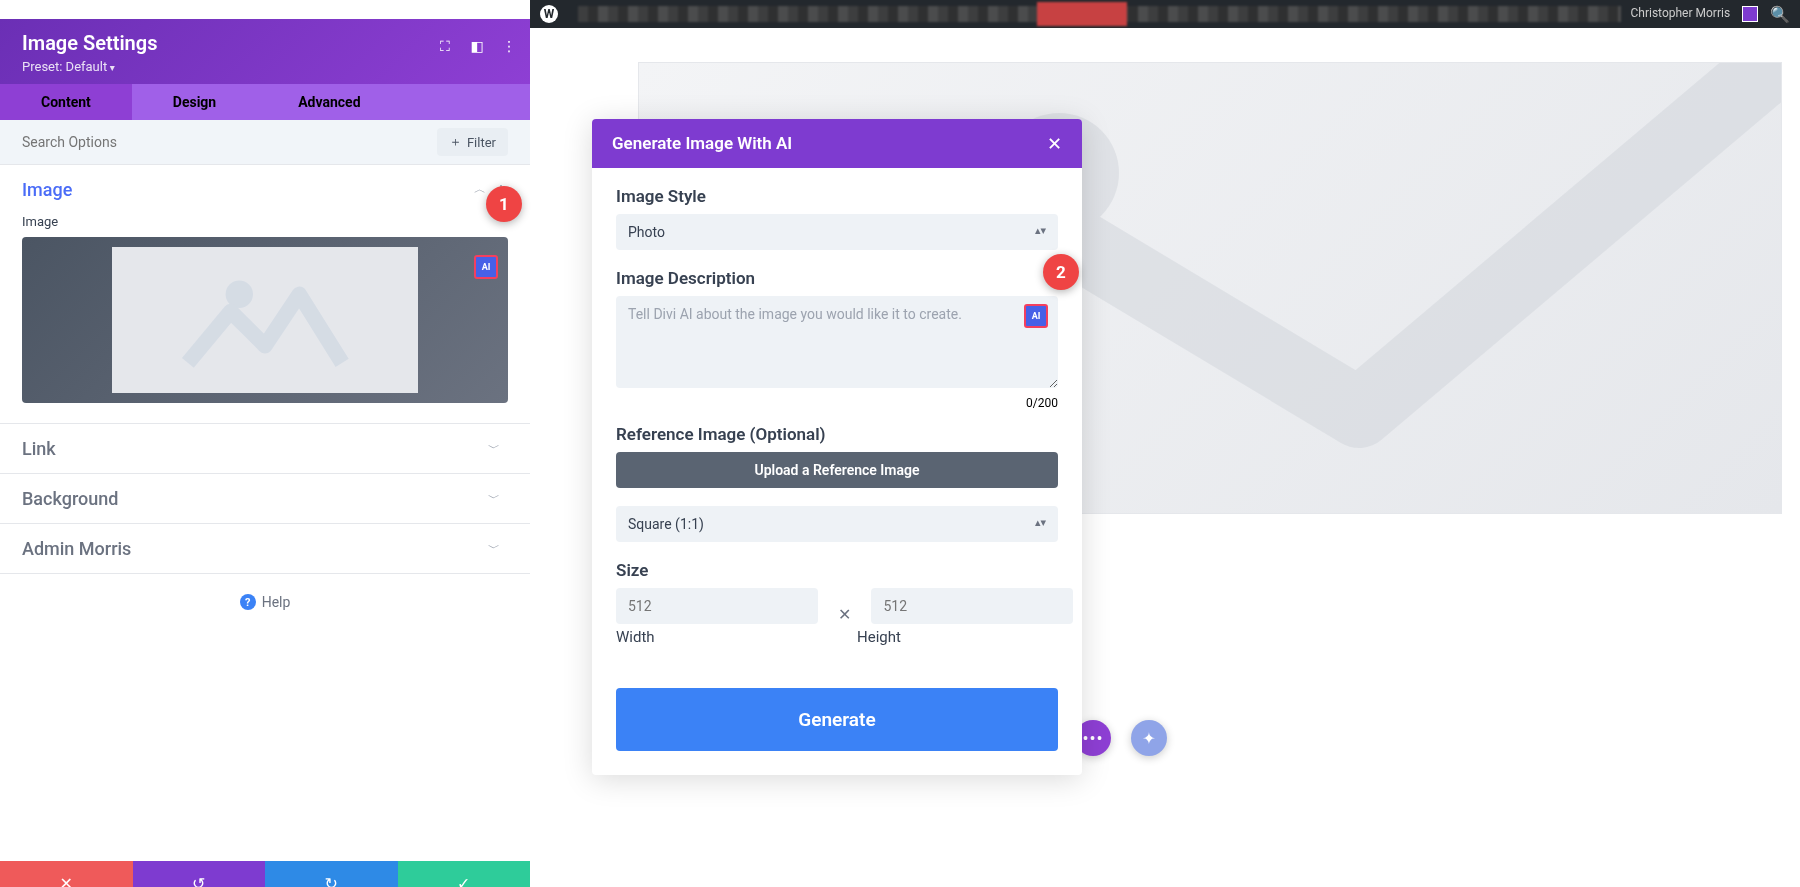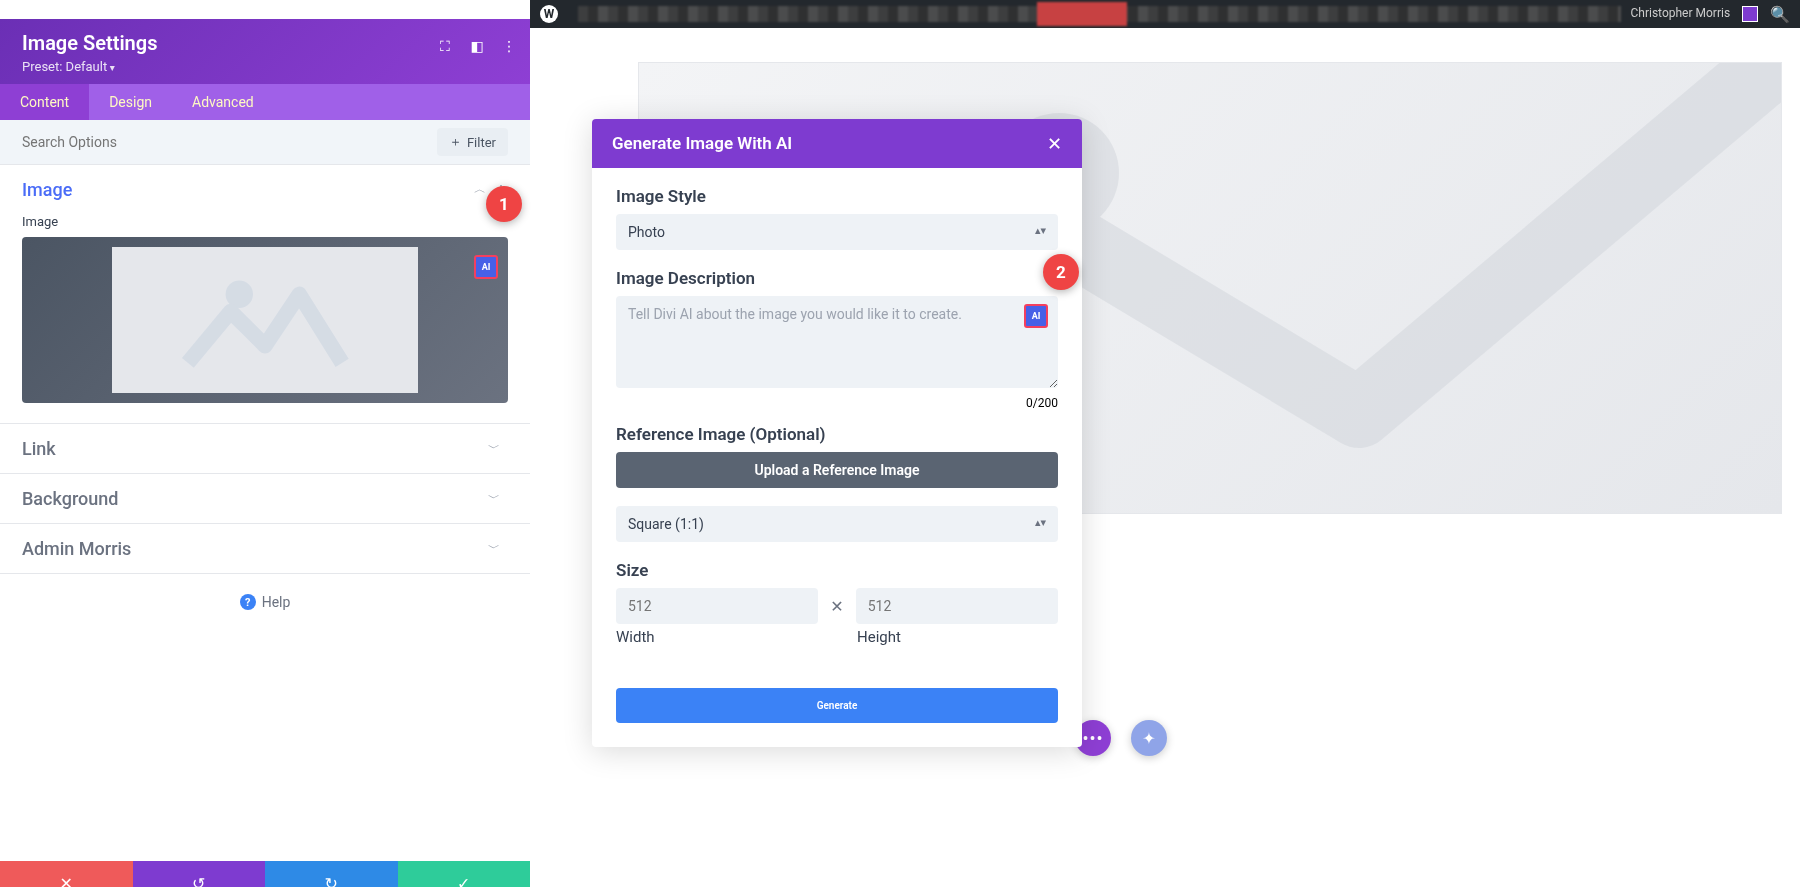--- a/index.html
+++ b/index.html
@@ -8,21 +8,21 @@
 
 .sidebar { position: absolute; left: 0; top: 0; width: 530px; height: 100%; background: #fff; display: flex; flex-direction: column; margin-top: 19px; }
 .sidebar-header { background: linear-gradient(135deg, #6b2fb5 0%, #8e3fd4 100%); color: #fff; padding: 12px 22px 10px; position: relative; }
 .sidebar-title { font-size: 20px; font-weight: 600; }
 .sidebar-preset { font-size: 13px; opacity: 0.85; margin-top: 4px; cursor: pointer; }
 .sidebar-preset::after { content: " ▾"; font-size: 10px; }
 .sidebar-header-icons { position: absolute; right: 12px; top: 18px; display: flex; gap: 14px; }
 .sidebar-header-icons span { width: 18px; height: 18px; display: inline-flex; align-items: center; justify-content: center; cursor: pointer; color: #fff; font-size: 14px; }
 
 .tabs { display: flex; background: #a060e8; }
-.tab { padding: 10px 20px; color: #fef9c3; font-size: 14px; font-weight: 400; cursor: pointer; }
+.tab { padding: 10px 41px; color: #000000; font-size: 14px; font-weight: 700; cursor: pointer; }
 .tab.active { background: #8e3fd4; }
 
 .search-row { display: flex; align-items: center; background: #f1f5f9; padding: 8px 22px; border-bottom: 1px solid #e5e7eb; }
 .search-input { flex: 1; font-size: 14px; color: #6b7280; background: transparent; border: none; outline: none; }
 .filter-btn { display: flex; align-items: center; gap: 5px; background: #e9eef3; border: none; padding: 5px 12px; font-size: 13px; color: #4b5563; border-radius: 4px; cursor: pointer; }
 
 .section { border-bottom: 1px solid #e5e7eb; }
 .section-head { display: flex; align-items: center; padding: 14px 22px; cursor: pointer; }
 .section-title { flex: 1; font-size: 18px; font-weight: 500; color: #6b7280; }
 .section-title.active { color: #4a6cf7; }
@@ -70,28 +70,28 @@
 .mb-label { font-size: 17px; font-weight: 600; color: #374151; margin-bottom: 8px; display: block; }
 .mb-select { width: 100%; background: #eef2f6; border: none; padding: 10px 12px; font-size: 14px; color: #374151; border-radius: 4px; margin-bottom: 18px; position: relative; cursor: pointer; }
 .mb-select-caret { float: right; color: #6b7280; font-size: 11px; }
 .mb-textarea-wrap { position: relative; margin-bottom: 4px; }
 .mb-textarea { width: 100%; background: #eef2f6; border: none; padding: 10px 12px; font-size: 14px; color: #374151; border-radius: 4px; height: 92px; resize: both; font-family: inherit; outline: none; }
 .mb-textarea::placeholder { color: #9ca3af; }
 .mb-ai-badge { position: absolute; top: 8px; right: 10px; width: 24px; height: 24px; display: flex; align-items: center; justify-content: center; border: 2px solid #f43f5e; border-radius: 3px; background: #4760e7; cursor: pointer; }
 .mb-ai-badge span { color: #fff; font-size: 9px; font-weight: 700; }
 .mb-counter { text-align: right; font-size: 12px; color: #000000; margin-bottom: 14px; }
 .mb-upload { width: 100%; background: #5a6472; color: #fff; border: none; padding: 10px; font-size: 14px; font-weight: 600; border-radius: 4px; cursor: pointer; margin-bottom: 18px; }
-.mb-size-row { display: flex; align-items: center; gap: 12px; margin-bottom: 4px; }
+.mb-size-row { display: flex; align-items: flex-end; gap: 20px; margin-bottom: 4px; }
 .mb-size-input { flex: 1; background: #eef2f6; border: none; padding: 10px 12px; font-size: 14px; color: #9ca3af; border-radius: 4px; }
 .mb-size-x { color: #6b7280; font-size: 16px; }
 .mb-size-labels { display: flex; gap: 12px; margin-bottom: 20px; }
 .mb-size-labels span { flex: 1; text-align: left; font-size: 15px; color: #374151; }
 .mb-size-labels .spacer { flex: 0 0 16px; }
 .modal-footer { padding: 14px 24px 24px; }
-.mb-generate { width: 100%; background: #3b82f6; color: #fff; border: none; padding: 12px; font-size: 10px; font-weight: 600; border-radius: 4px; cursor: pointer; }
+.mb-generate { width: 100%; background: #3b82f6; color: #fff; border: none; padding: 20px; font-size: 19px; font-weight: 600; border-radius: 4px; cursor: pointer; }
 
 
 .callout { position: absolute; width: 36px; height: 36px; border-radius: 50%; background: #ef4444; color: #fff; display: flex; align-items: center; justify-content: center; font-size: 17px; font-weight: 700; z-index: 20; box-shadow: 0 2px 8px rgba(0,0,0,0.3); }
 .callout-1 { left: 486px; top: 186px; }
 .callout-2 { left: 1043px; top: 254px; }
 
 
 .fab { position: absolute; width: 36px; height: 36px; border-radius: 50%; display: flex; align-items: center; justify-content: center; color: #fff; cursor: pointer; box-shadow: 0 2px 8px rgba(0,0,0,0.2); }
 .fab-1 { left: 1075px; top: 720px; background: #8e3fd4; font-size: 18px; letter-spacing: 1px; }
 .fab-2 { left: 1131px; top: 720px; background: #8fa4e8; font-size: 16px; }

